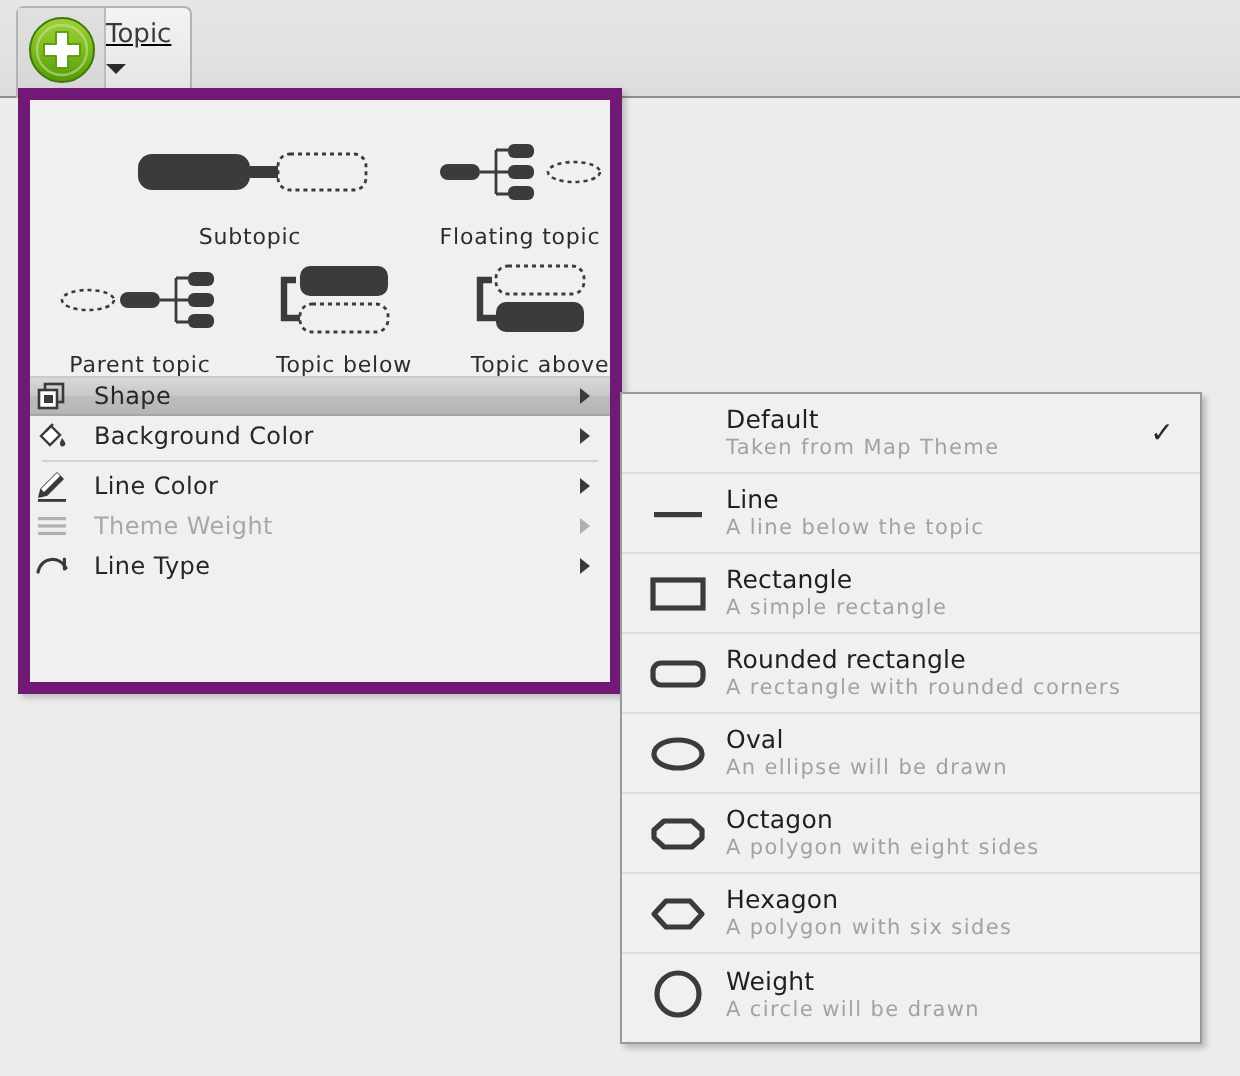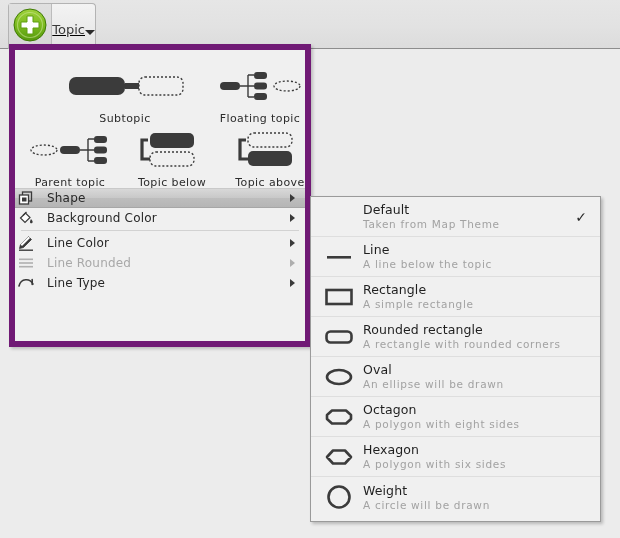--- a/index.html
+++ b/index.html
@@ -48,22 +48,21 @@
     border-right: 1px solid #bcbcbc;
     box-sizing: border-box;
     display: flex;
     align-items: center;
     justify-content: center;
   }
   #topic-label-cell {
     flex: 1;
     height: 100%;
     display: flex;
-    flex-direction: row;
-    align-items: center;
+    flex-direction: column;
     justify-content: flex-start;
     padding-top: 6px;
     box-sizing: border-box;
     text-decoration: underline;
   }
   #topic-label-cell .lbl {
     font-size: 13px;
     color: #3a3a3a;
     line-height: 16px;
   }
@@ -359,21 +358,21 @@
     </div>
 
     <div class="menu-row disabled">
       <span class="menu-icon">
         <svg width="18" height="18" viewBox="0 0 18 18">
           <rect x="2" y="4.5" width="14" height="1.6" fill="#b0b0b0"></rect>
           <rect x="2" y="8.2" width="14" height="1.6" fill="#b0b0b0"></rect>
           <rect x="2" y="11.9" width="14" height="1.6" fill="#b0b0b0"></rect>
         </svg>
       </span>
-      <span class="menu-text">Line Rounded</span>
+      <span class="menu-text">Theme Weight</span>
       <span class="arrow-right"></span>
     </div>
 
     <div class="menu-row">
       <span class="menu-icon">
         <svg width="18" height="18" viewBox="0 0 18 18">
           <path d="M2 12 C4 4, 13 4, 16 10" fill="none" stroke="#3a3a3a" stroke-width="1.6" stroke-linecap="round"></path>
           <path d="M15.2 5.5 V10.5" stroke="#3a3a3a" stroke-width="1.6" stroke-linecap="round"></path>
         </svg>
       </span>

